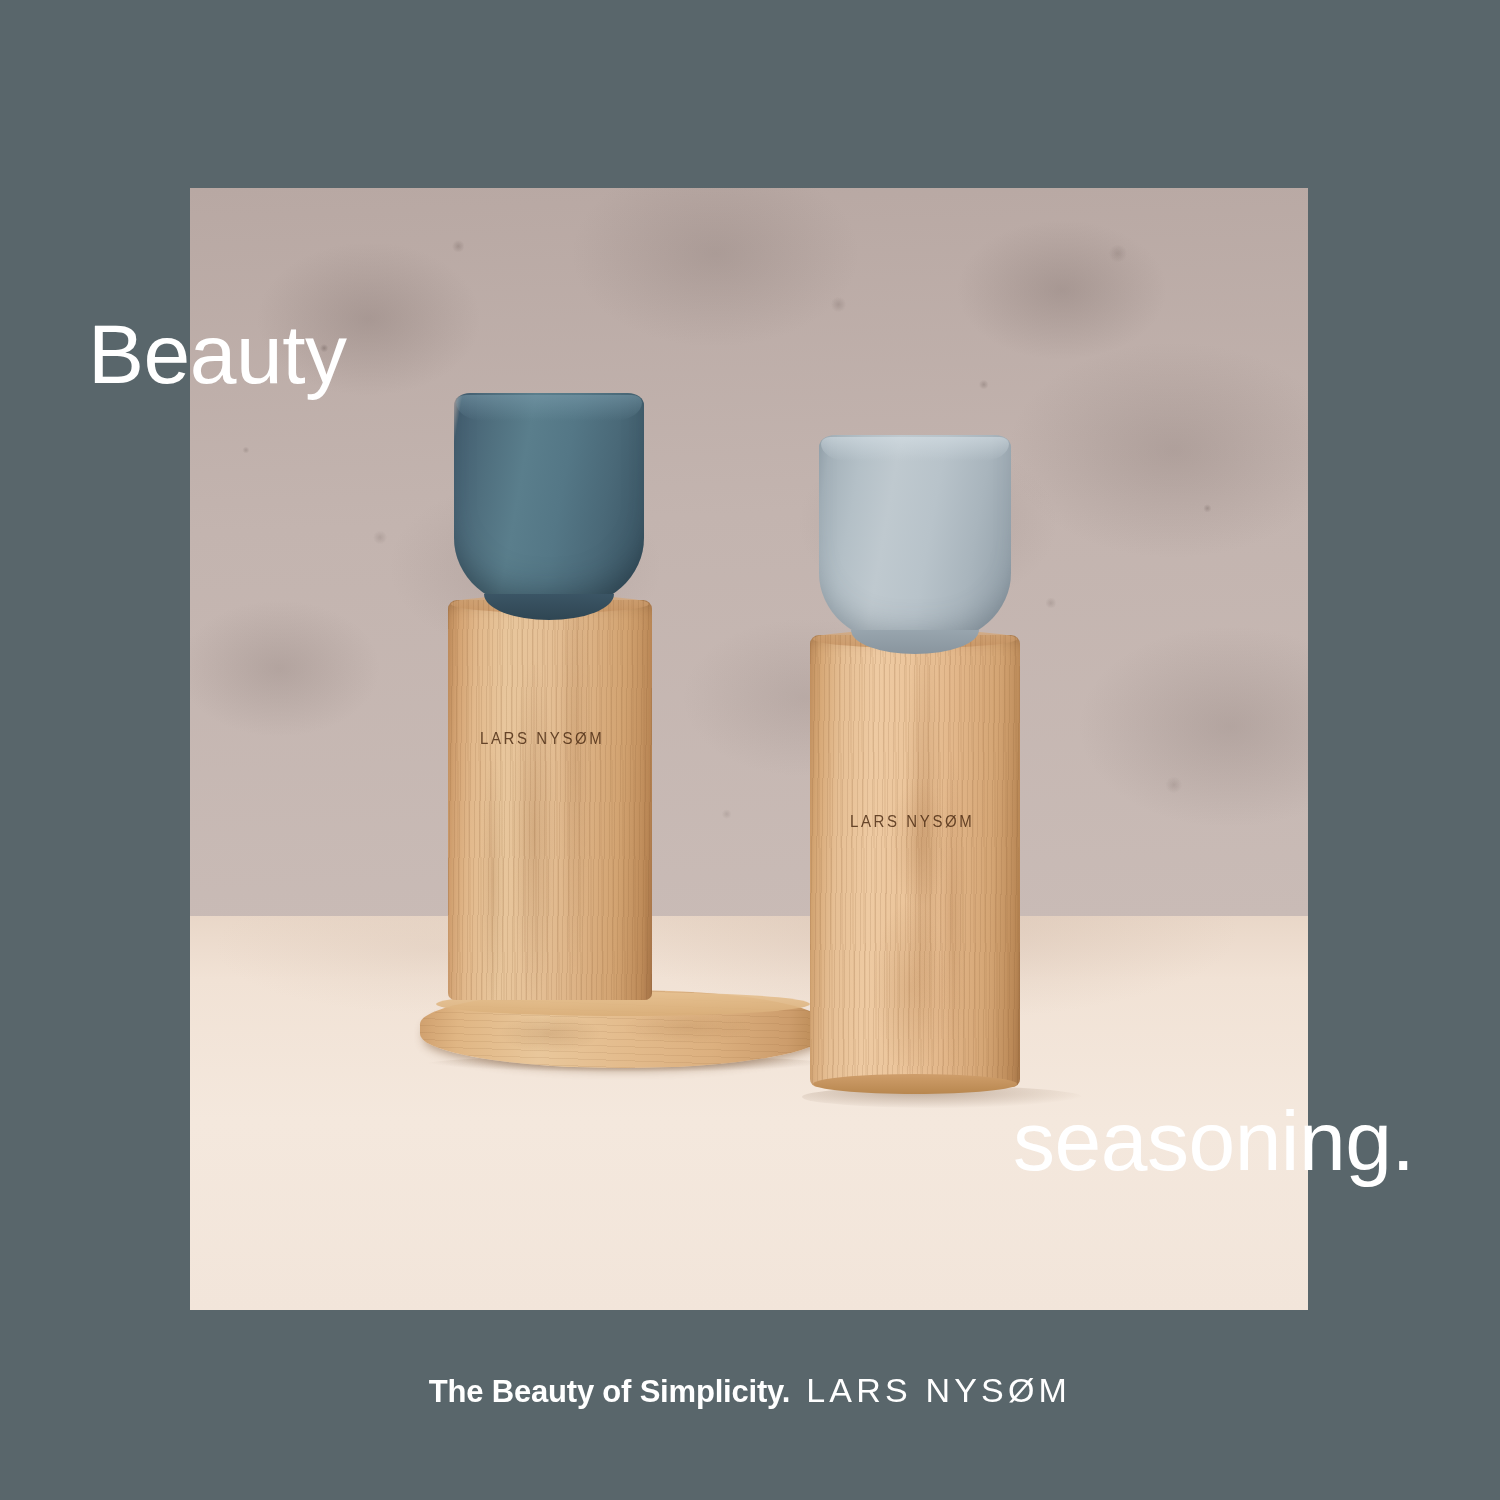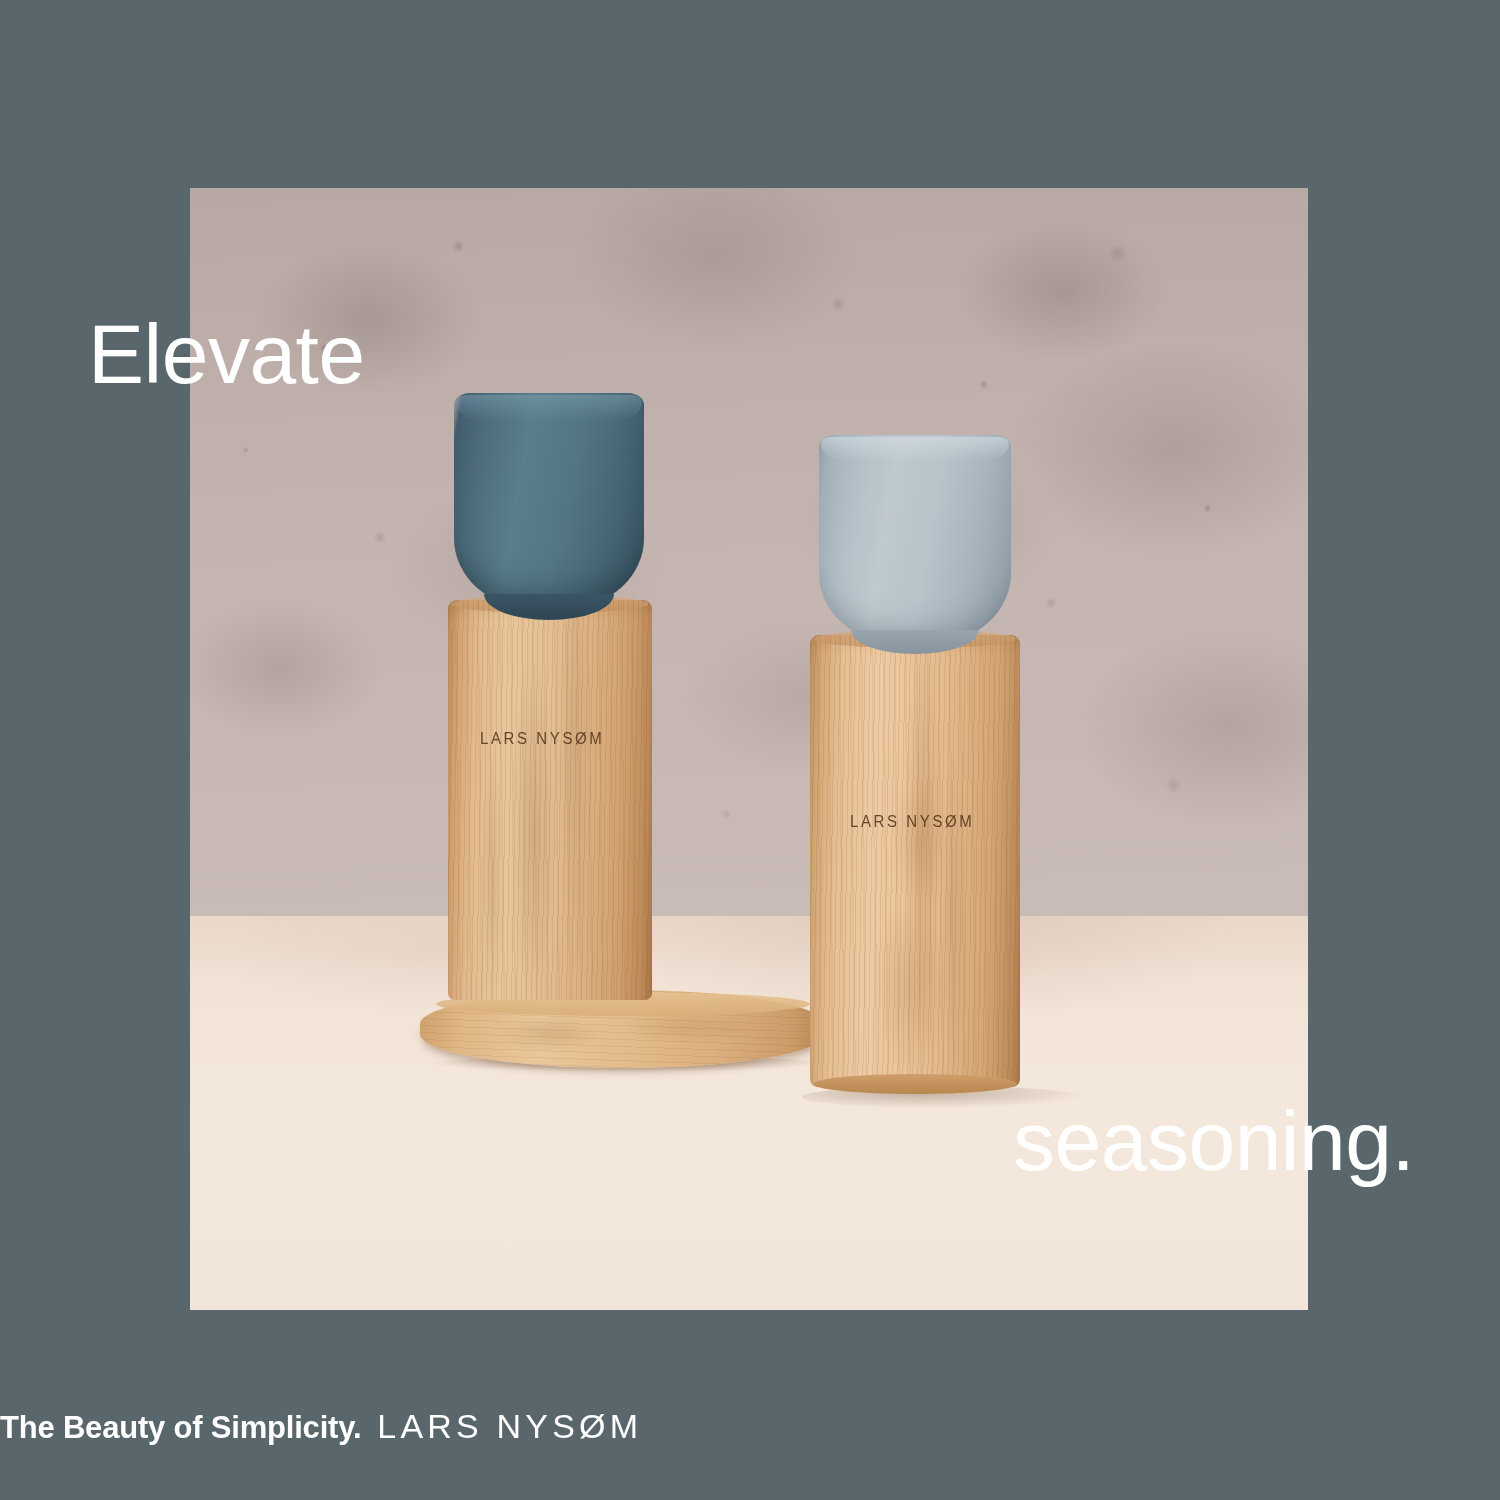--- a/index.html
+++ b/index.html
@@ -277,24 +277,23 @@
     line-height: 1;
     white-space: nowrap;
   }
   .headline-top { left: 88px; top: 312px; font-size: 84px; }
   .headline-bottom { left: 1013px; top: 1099px; font-size: 84px; }
 
   .footer {
     position: absolute;
     left: 0; right: 0;
     top: 1371px;
-    text-align: left;
+    text-align: center;
     white-space: nowrap;
     color: #ffffff;
-    margin-top: 36px;
   }
   .tagline {
     font-size: 31px;
     font-weight: 700;
     letter-spacing: -0.2px;
     font-family: "Liberation Sans", sans-serif;
   }
   .wordmark {
     font-size: 34px;
     font-weight: 300;
@@ -349,21 +348,21 @@
       </div>
       <div class="cap-light">
         <div class="rim"></div>
         <div class="foot"></div>
       </div>
       <span class="engrave engrave-right">LARS NYSØM</span>
     </div>
 
   </div>
 
-  <div class="headline headline-top">Elevate</div>
+  <div class="headline headline-top">Beauty</div>
 
   <div class="headline headline-bottom">seasoning.</div>
 
   <div class="footer">
     <span class="tagline">The Beauty of Simplicity.</span><span class="wordmark">LARS NYSØM</span>
   </div>
 
 </div>
 
 </body></html>

